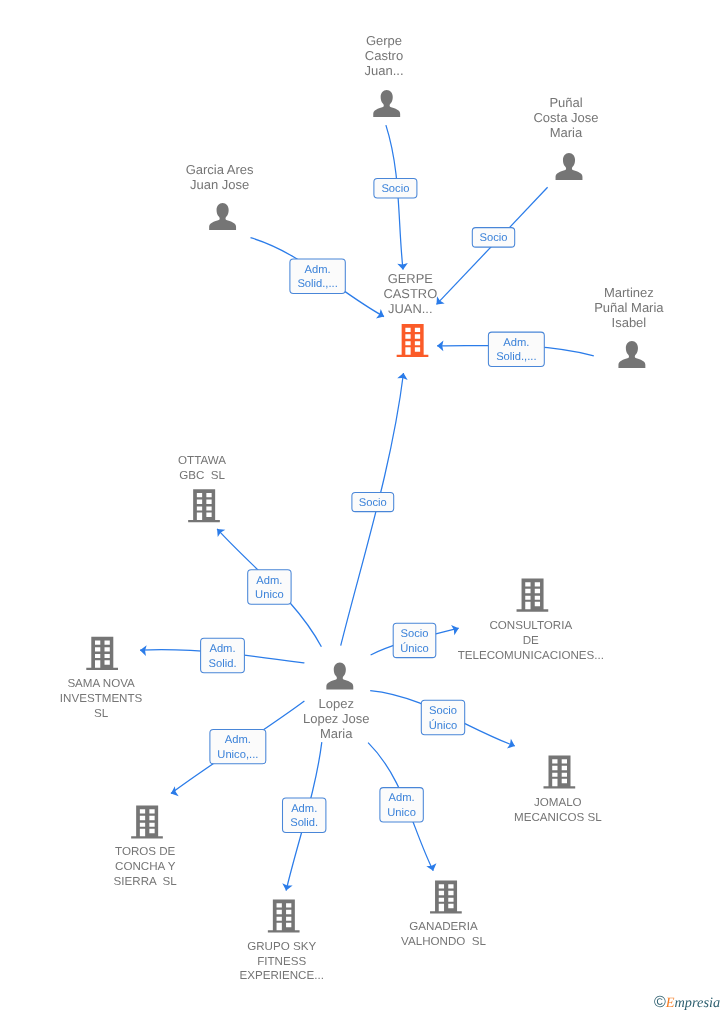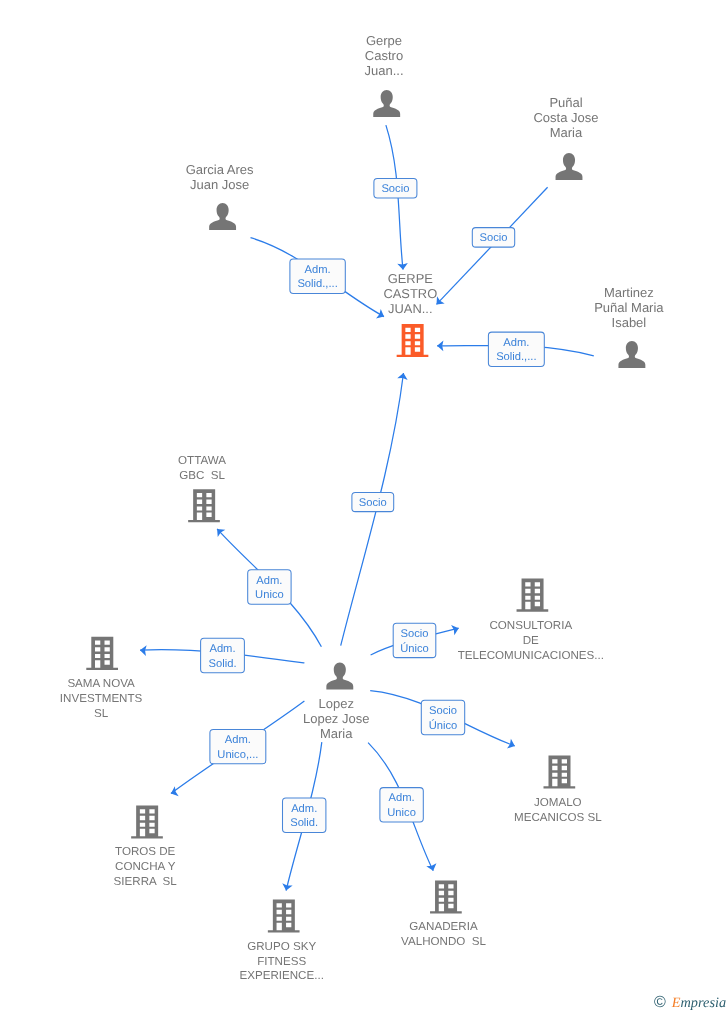--- a/index.html
+++ b/index.html
@@ -9,21 +9,21 @@
 svg#net{position:absolute;left:0;top:0;width:728px;height:1015px;}
 .nlbl{fill:#757575;font-size:11.6px;text-anchor:middle;font-family:"Liberation Sans",sans-serif;}
 .nlbl.person{font-size:13px;}
 .nlbl.hl{font-size:12.9px;}
 .epath{fill:none;stroke:#2b7ce9;stroke-width:1.25;}
 .earrow{fill:#2b7ce9;}
 .ebox{fill:#fbfbfb;stroke:#4986d8;stroke-width:1.05;}
 .etxt{fill:#3b82d9;font-size:11.2px;text-anchor:middle;font-family:"Liberation Sans",sans-serif;}
 #watermark{position:absolute;left:654px;top:995px;white-space:nowrap;line-height:1;}
 .wm-c{font-family:"Liberation Sans",sans-serif;font-size:16px;color:#2e6070;}
-.wm-b{font-family:"Liberation Serif",serif;font-style:italic;font-size:14.3px;margin-left:6px;}
+.wm-b{font-family:"Liberation Serif",serif;font-style:italic;font-size:14.3px;}
 .wm-e{color:#f47a20;}
 .wm-r{color:#2e6070;}
 </style>
 </head>
 <body>
 
 <div id="stage">
 <svg id="net" viewBox="0 0 728 1015" xmlns="http://www.w3.org/2000/svg">
 <g>
 <g>

